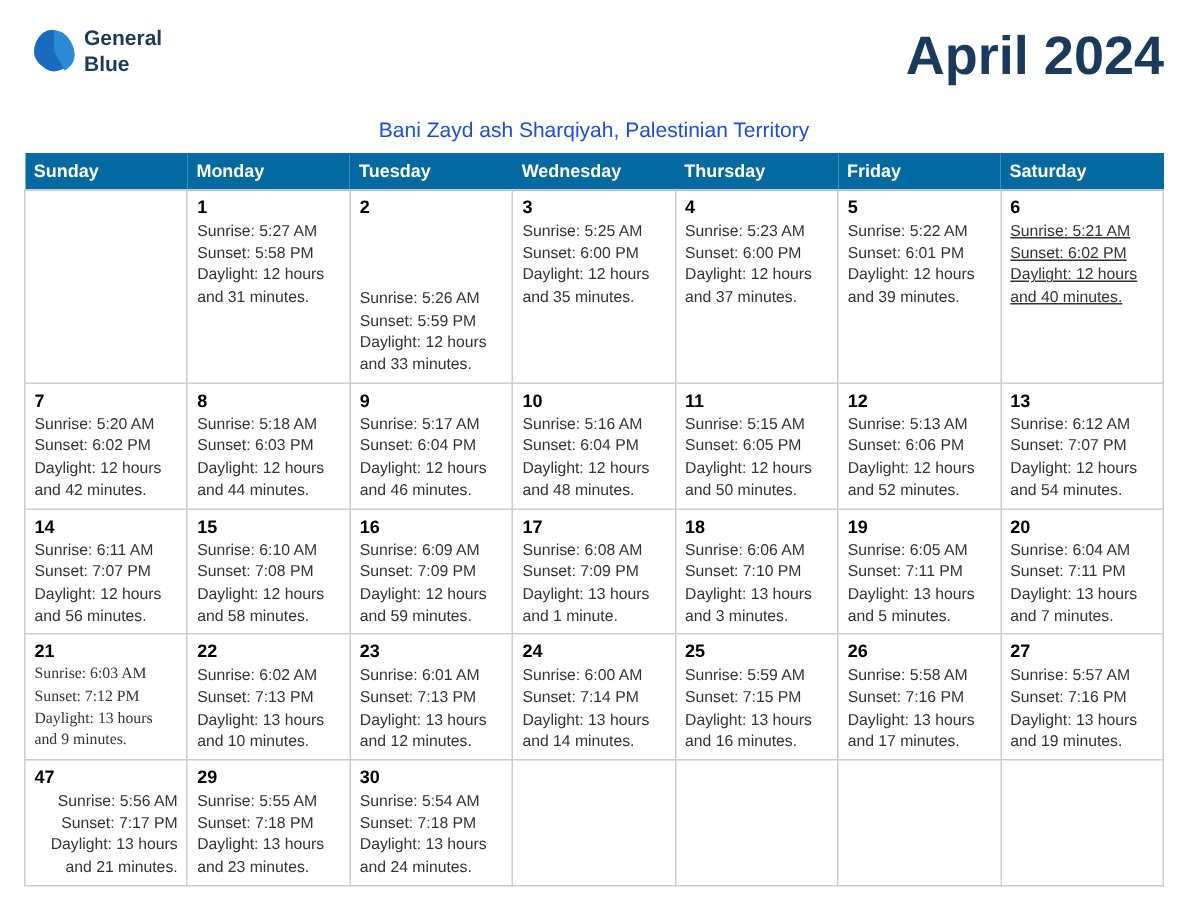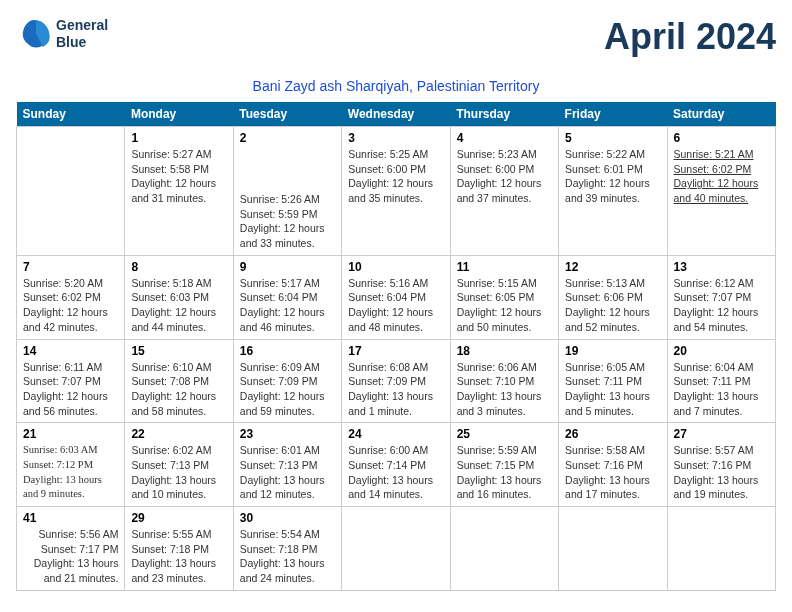--- a/index.html
+++ b/index.html
@@ -306,21 +306,21 @@
         <td>
           <div class="day-number">27</div>
           <div class="day-info" style="white-space: pre-line;">Sunrise: 5:57 AM
 Sunset: 7:16 PM
 Daylight: 13 hours
 and 19 minutes.</div>
         </td>
       </tr>
       <tr>
         <td>
-          <div class="day-number">41</div>
+          <div class="day-number">47</div>
           <div class="day-info" style="white-space: pre-line; text-align: right;">Sunrise: 5:56 AM
 Sunset: 7:17 PM
 Daylight: 13 hours
 and 21 minutes.</div>
         </td>
         <td>
           <div class="day-number">29</div>
           <div class="day-info" style="white-space: pre-line;">Sunrise: 5:55 AM
 Sunset: 7:18 PM
 Daylight: 13 hours

